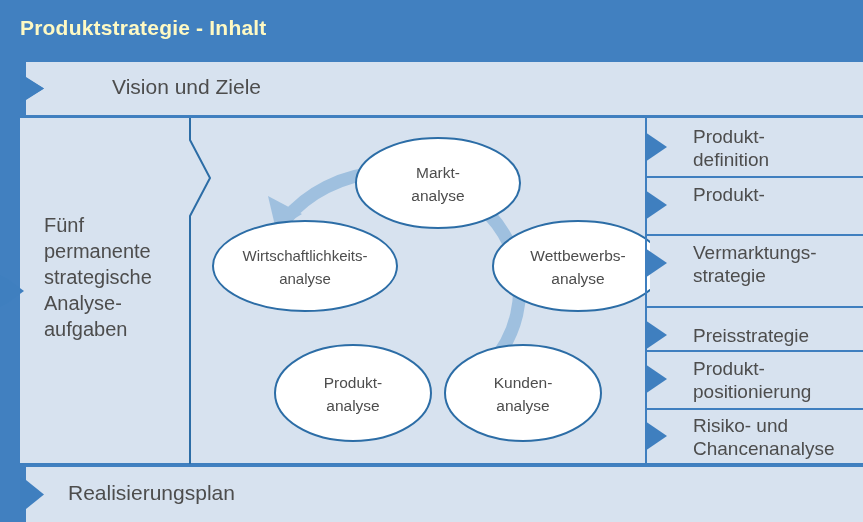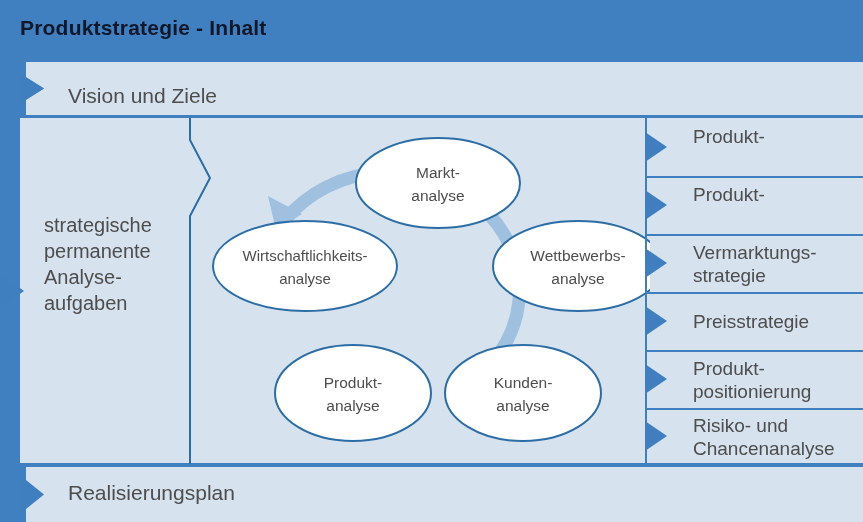--- a/index.html
+++ b/index.html
@@ -25,21 +25,21 @@
     width: 863px;
     height: 62px;
     background: #4180c0;
   }
   .title-text {
     position: absolute;
     left: 20px;
     top: 16px;
     font-size: 21px;
     font-weight: bold;
-    color: #0f172a;
+    color: #fef9c3;
     letter-spacing: 0.2px;
     white-space: nowrap;
   }
 
   
   .band {
     position: absolute;
     background: #d7e2ef;
   }
   .band-top {
@@ -54,21 +54,21 @@
     width: 843px;
     height: 55px;
   }
   .band-label {
     position: absolute;
     left: 48px;
     font-size: 21px;
     color: #4d4d4d;
     white-space: nowrap;
   }
-  .band-top .band-label { top: 22px; }
+  .band-top .band-label { top: 13px; margin-left: 44px; }
   .band-bottom .band-label { top: 14px; }
 
   
   .chev-solid {
     position: absolute;
     left: 0;
     width: 28px;
     overflow: visible;
     pointer-events: none;
   }
@@ -180,22 +180,23 @@
     <div class="sep-h" style="top:-2px;"></div>
     <div class="sep-h" style="top:345px;"></div>
 
     <svg style="position:absolute;left:-20px;top:0;" width="28" height="346" viewBox="0 0 28 346">
       <rect x="0" y="0" width="6" height="346" fill="#4180c0"></rect>
       <path d="M6,160 L24,173 L6,186 Z" fill="#3f7fbf"></path>
       <path d="M0,157 L6,160 L6,186 L0,189 Z" fill="#3f7fbf"></path>
     </svg>
 
     <div class="left-col-label">
+      <div>Fünf</div>
+      <div>permanente</div>
       <div>strategische</div>
-      <div>permanente</div>
       <div>Analyse-</div>
       <div>aufgaben</div>
     </div>
 
     <svg style="position:absolute;left:160px;top:0;" width="40" height="346" viewBox="0 0 40 346">
       <path d="M10,0 L10,22 L30,60 L10,98 L10,346" fill="none" stroke="#2c6da6" stroke-width="2"></path>
     </svg>
 
     <svg class="cycle-svg" viewBox="0 0 440 346">
 
@@ -238,20 +239,21 @@
     <div class="divider-v" style="left:625px;"></div>
 
     <div class="rlist">
 
       <div class="rrow" style="top:0px;height:58px;">
         <svg style="position:absolute;left:0;top:14px;" width="26" height="30" viewBox="0 0 26 30">
           <path d="M0,0 L22,15 L0,30 Z" fill="#3f7fbf"></path>
         </svg>
         <div class="rrow-label" style="top:7px;">
           <div>Produkt-</div>
+          <div>definition</div>
         </div>
       </div>
 
       <div class="rrow" style="top:58px;height:58px;">
         <div class="rrow-line"></div>
         <svg style="position:absolute;left:0;top:14px;" width="26" height="30" viewBox="0 0 26 30">
           <path d="M0,0 L22,15 L0,30 Z" fill="#3f7fbf"></path>
         </svg>
         <div class="rrow-label" style="top:7px;">
           <div>Produkt-</div>
@@ -262,21 +264,21 @@
         <div class="rrow-line"></div>
         <svg style="position:absolute;left:0;top:14px;" width="26" height="30" viewBox="0 0 26 30">
           <path d="M0,0 L22,15 L0,30 Z" fill="#3f7fbf"></path>
         </svg>
         <div class="rrow-label" style="top:7px;">
           <div>Vermarktungs-</div>
           <div>strategie</div>
         </div>
       </div>
 
-      <div class="rrow" style="top:174px;height:68px;">
+      <div class="rrow" style="top:188px;height:68px;">
         <div class="rrow-line"></div>
         <svg style="position:absolute;left:0;top:14px;" width="26" height="30" viewBox="0 0 26 30">
           <path d="M0,0 L22,15 L0,30 Z" fill="#3f7fbf"></path>
         </svg>
         <div class="rrow-label" style="top:18px;">
           <div>Preisstrategie</div>
         </div>
       </div>
 
       <div class="rrow" style="top:232px;height:58px;">

